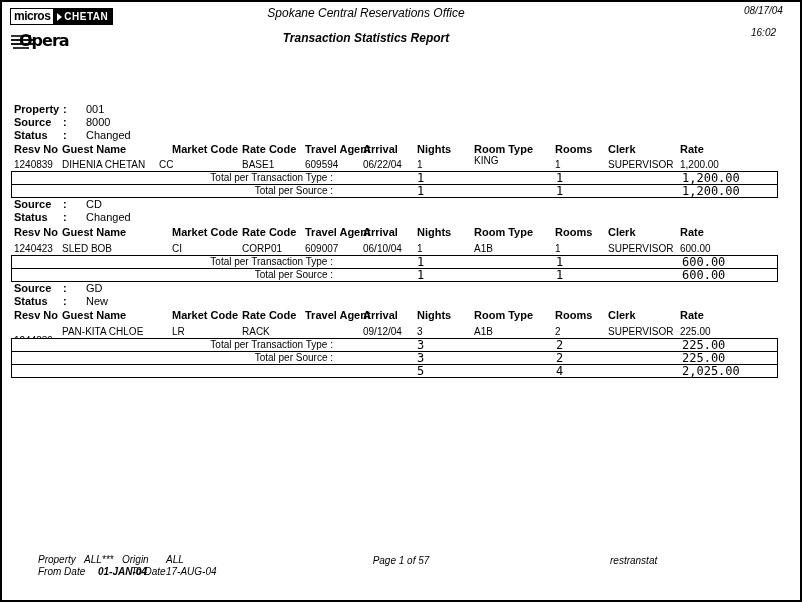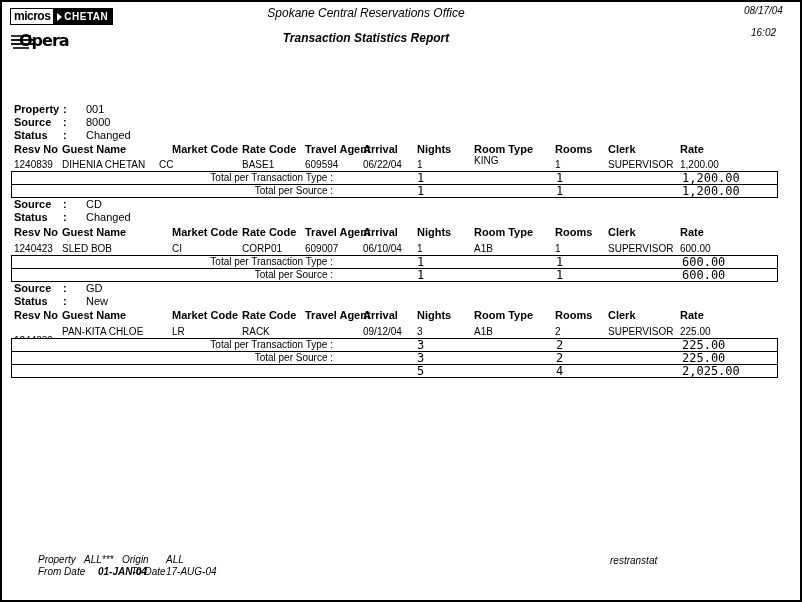--- a/index.html
+++ b/index.html
@@ -200,15 +200,16 @@
     </div>
 
   <span class="foot" style="left:36px;top:552px;">Property</span>
   <span class="foot" style="left:82px;top:552px;">ALL***</span>
   <span class="foot" style="left:112px;top:552px;padding-left:8px;">Origin</span>
   <span class="foot" style="left:164px;top:552px;">ALL</span>
   <span class="foot" style="left:36px;top:564px;">From Date</span>
   <span class="foot" style="left:96px;top:564px;font-weight:bold;">01-JAN-04</span>
   <span class="foot" style="left:129px;top:564px;">To Date</span>
   <span class="foot" style="left:164px;top:564px;">17-AUG-04</span>
+  <span class="foot" style="left:299px;top:553px;width:200px;text-align:center;">Page 1 of 57</span>
   <span class="foot" style="left:608px;top:553px;">restranstat</span>
 
 </div>
 
 </body></html>

